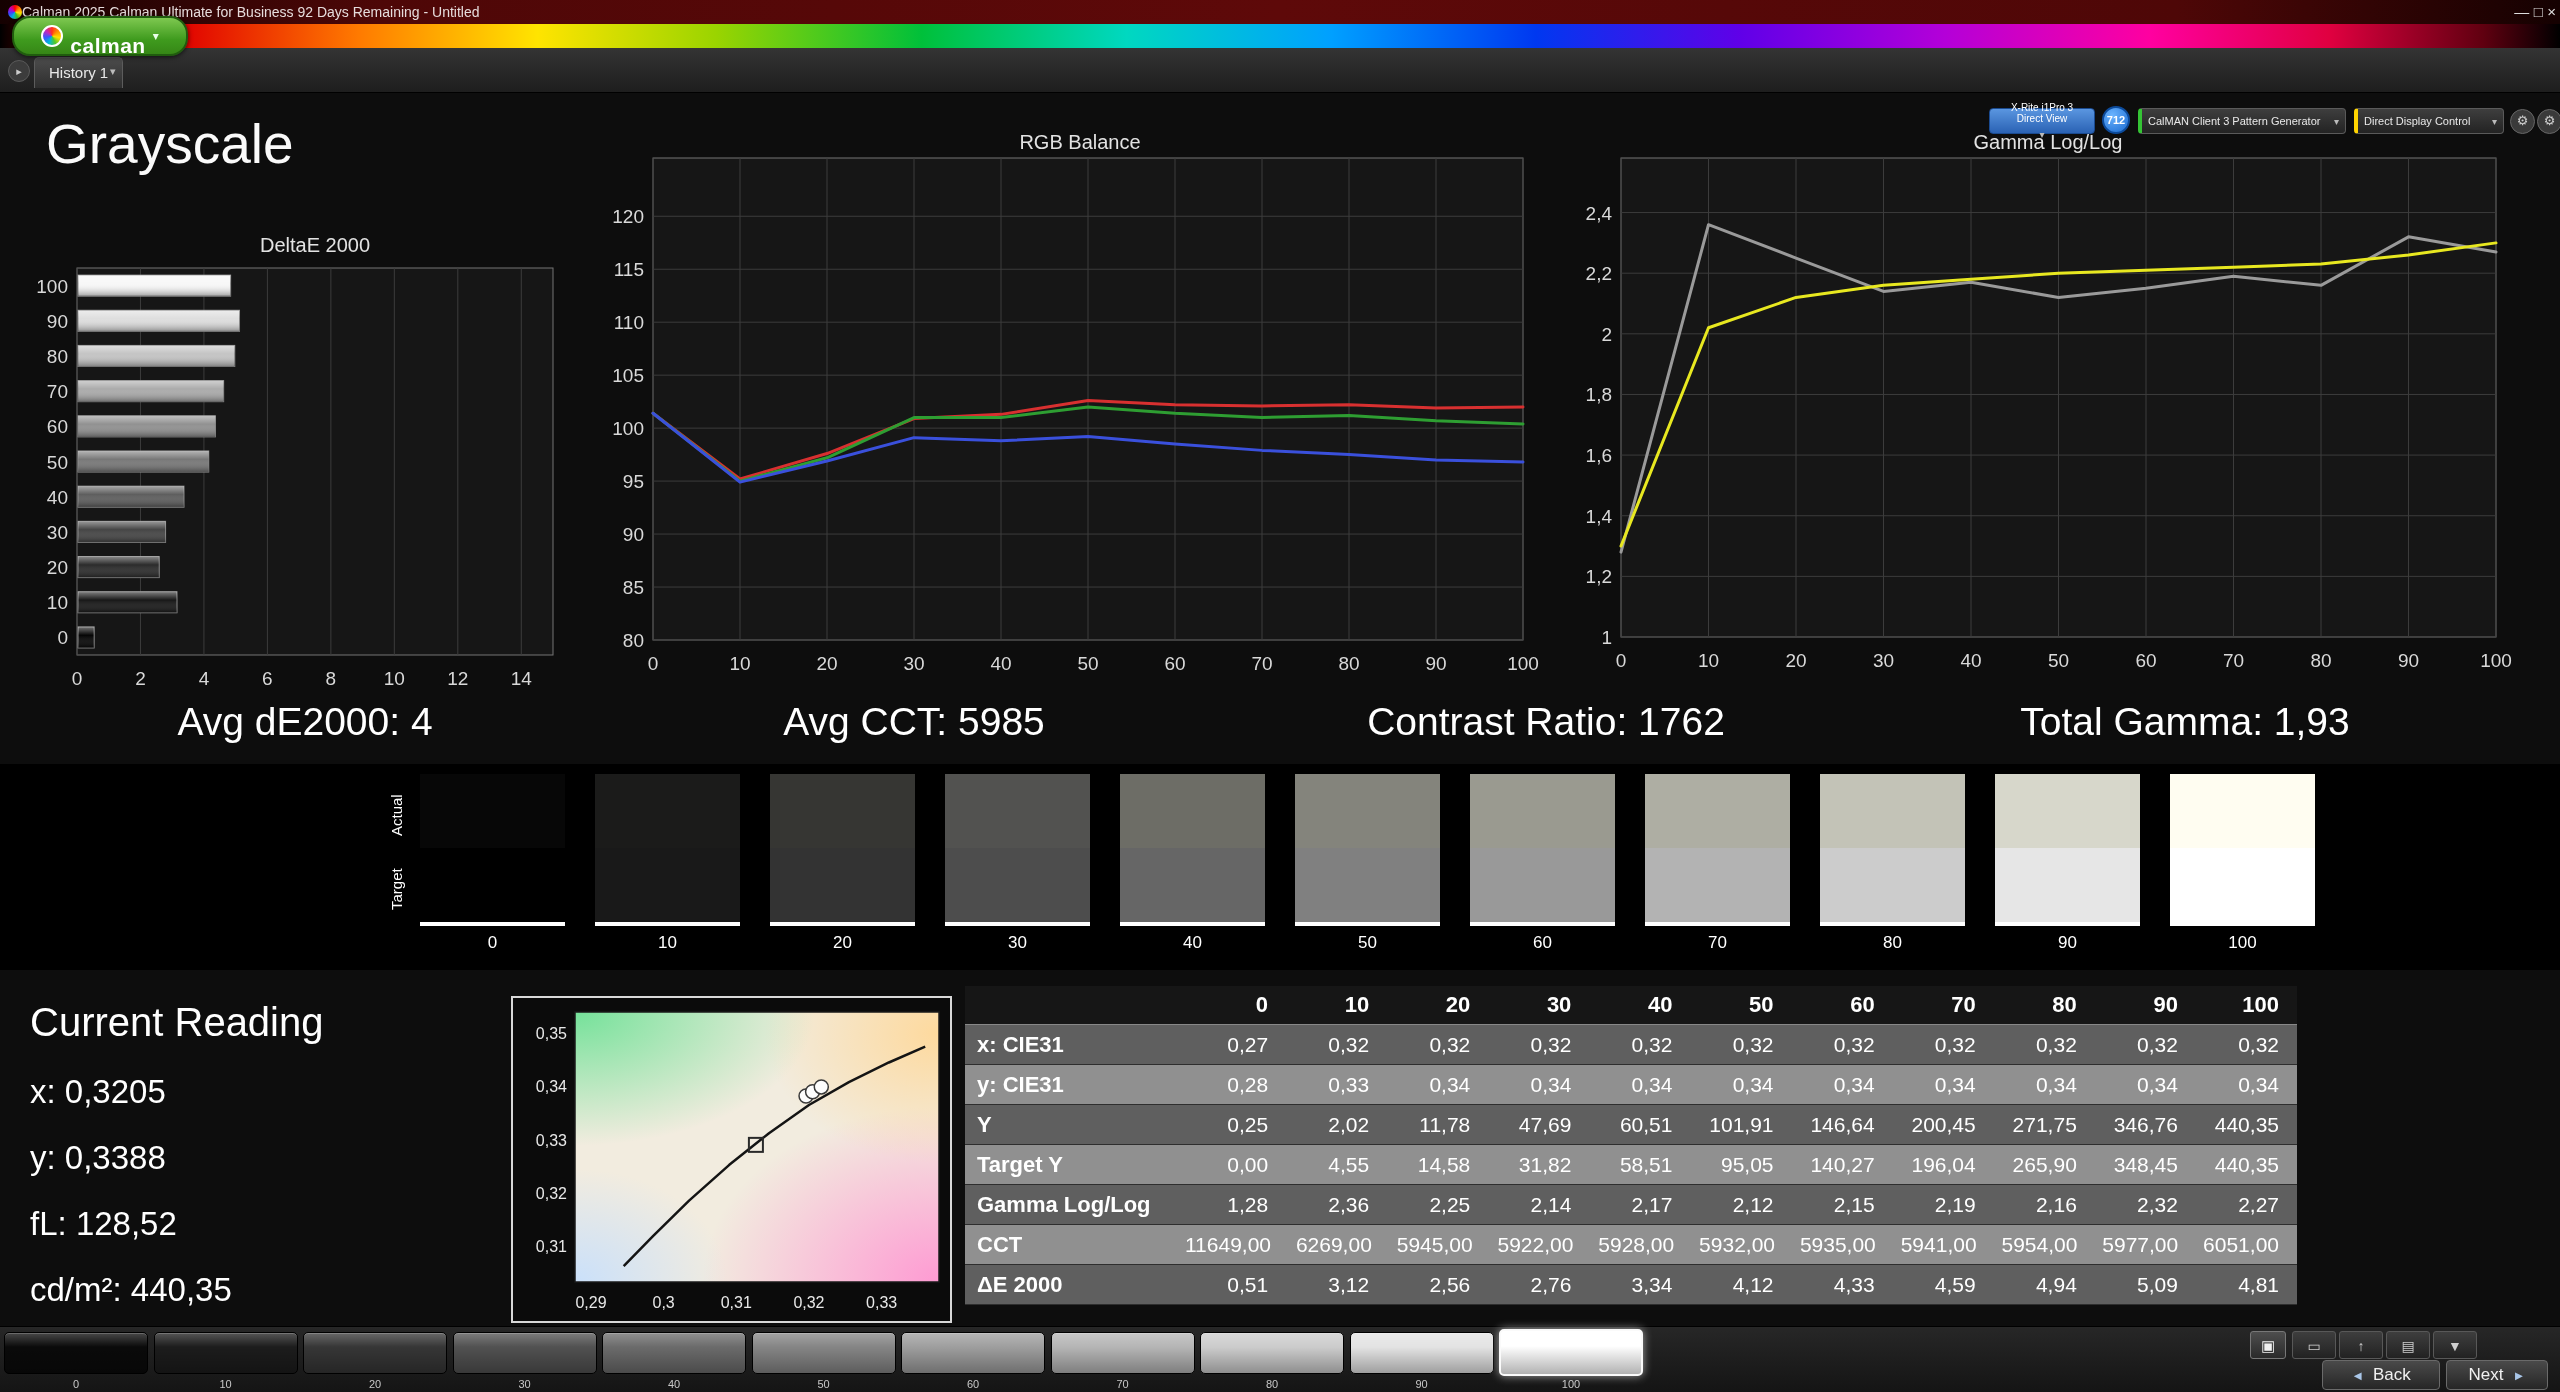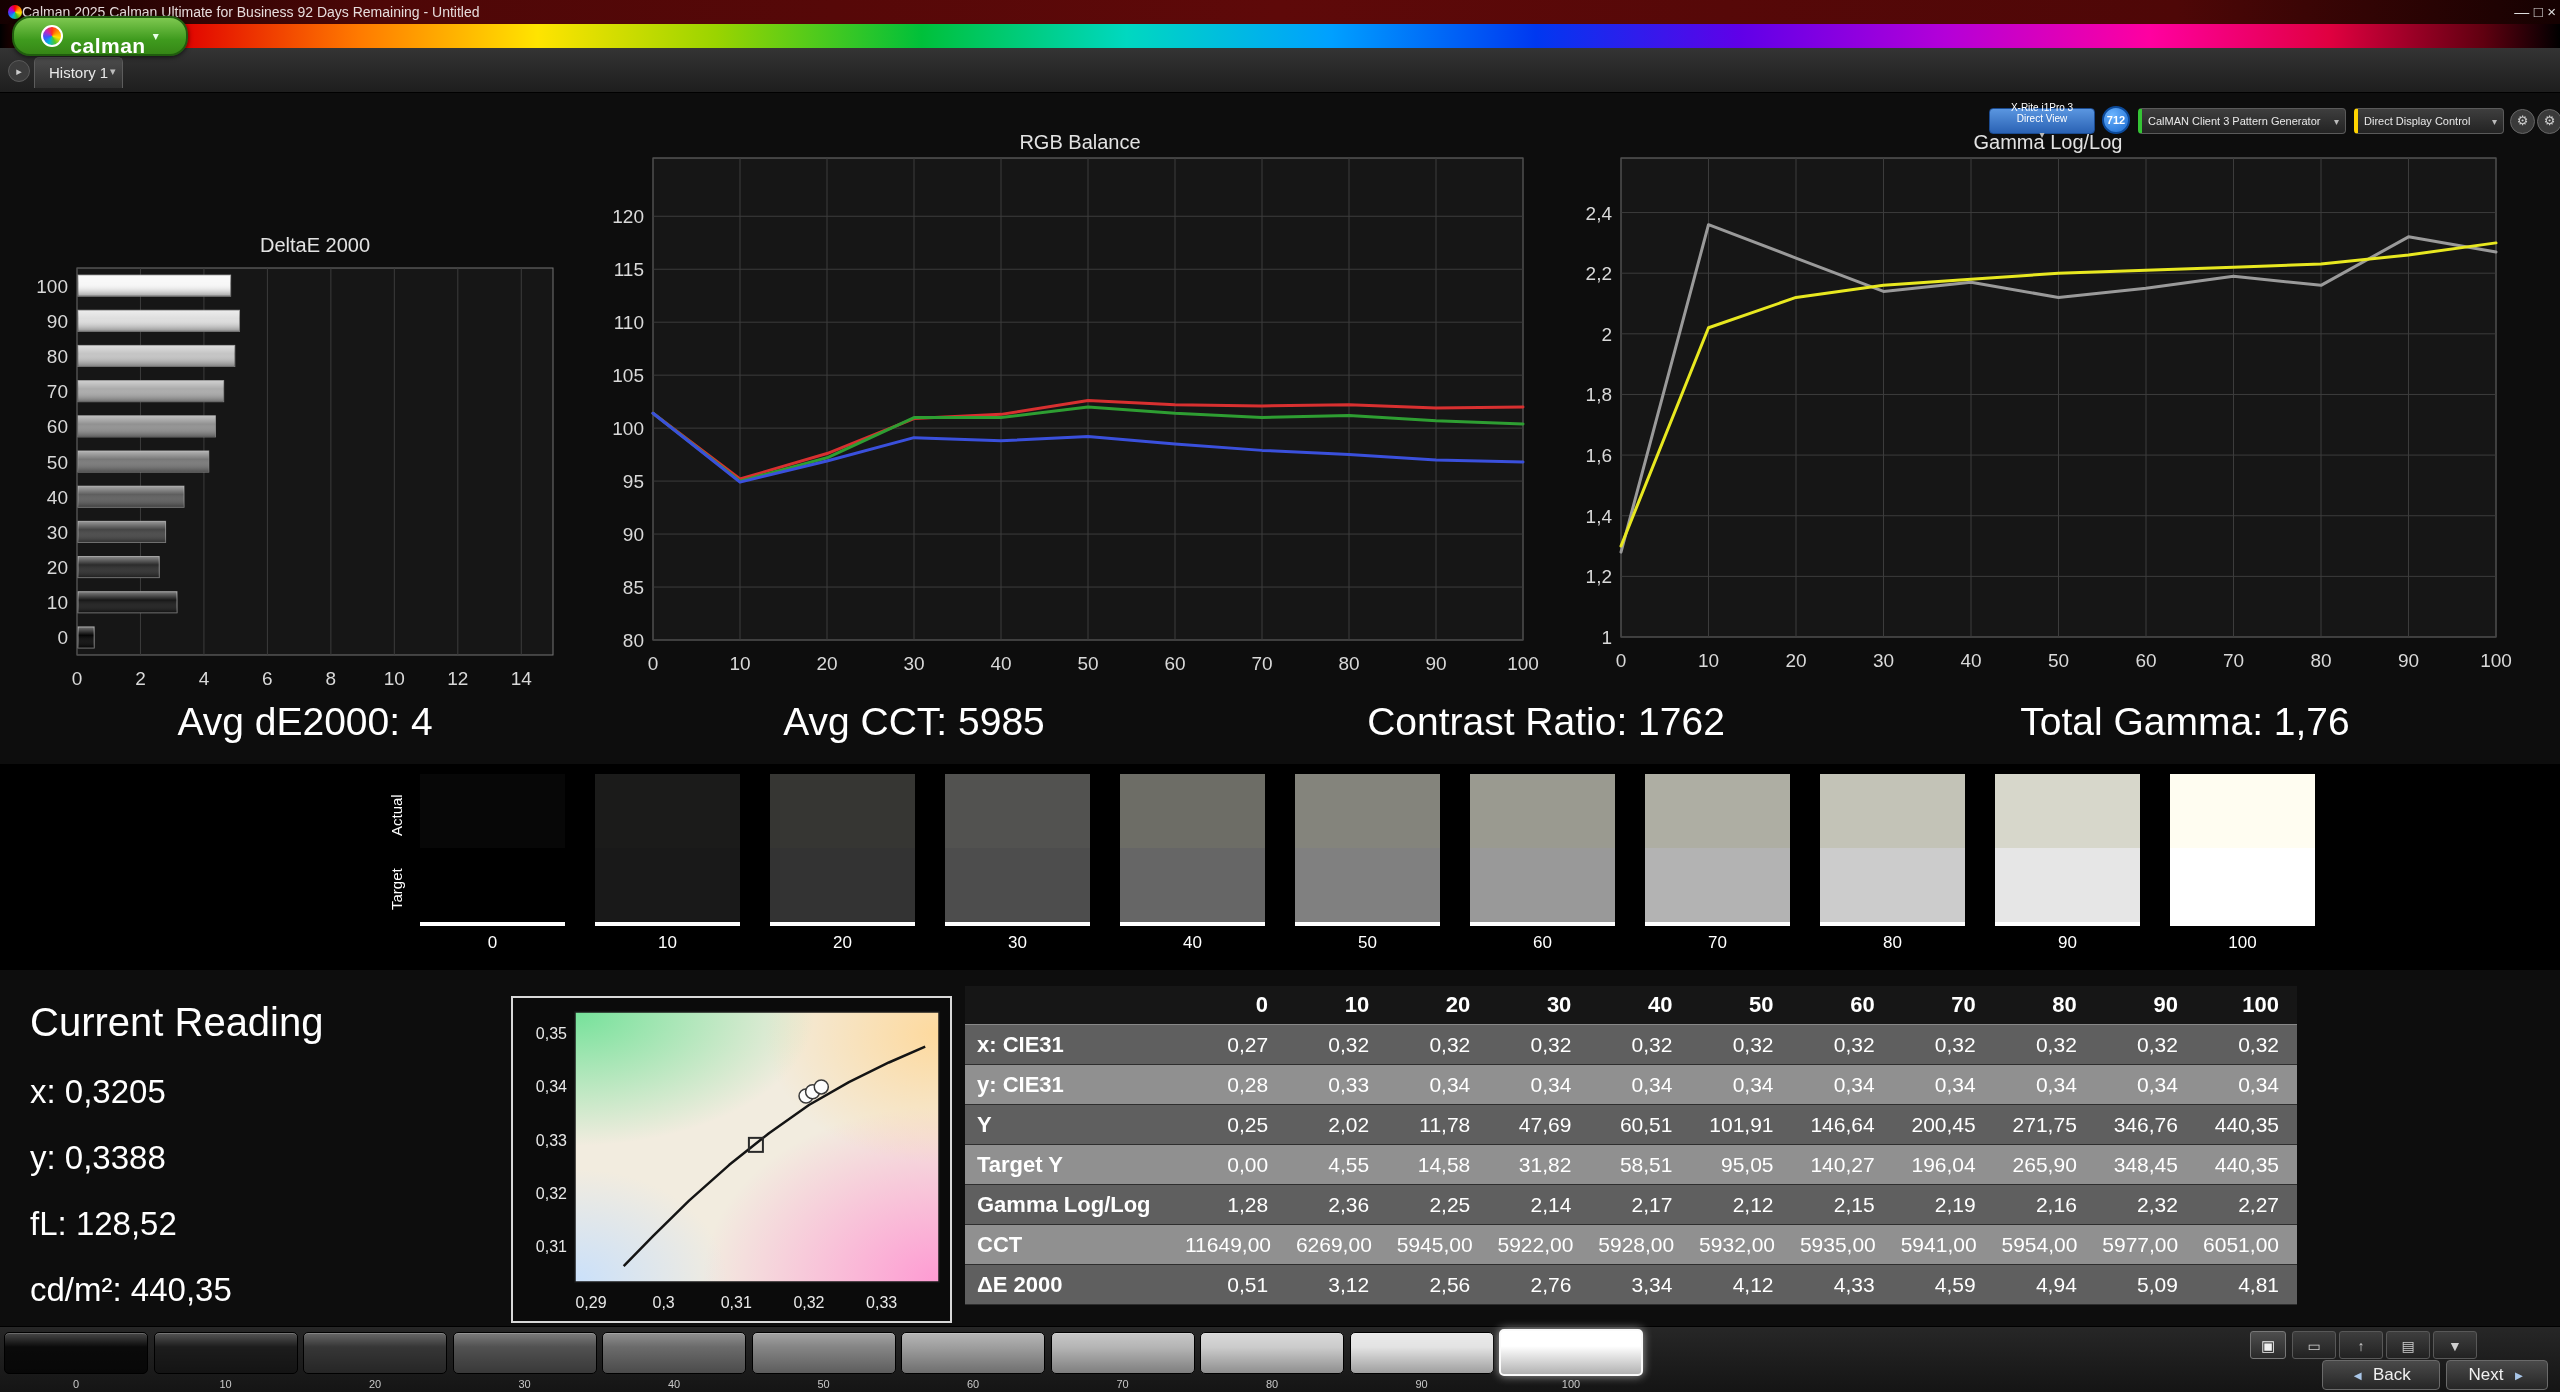--- a/index.html
+++ b/index.html
@@ -169,20 +169,21 @@
       <span class="dev-chev">▾</span>
     </div>
     <div class="dev-btn" id="dctl-btn">
       <span>Direct Display Control</span>
       <span class="dev-chev">▾</span>
     </div>
     <div class="round-icon-btn" style="left:2510px">⚙</div>
     <div class="round-icon-btn" style="left:2537px">⚙</div>
   </nav>
 
+  <div id="page-heading">Grayscale</div>
 
   <div class="chart-box" id="chart-deltae">
     <div class="chart-title">DeltaE 2000</div>
     <svg id="svg-deltae" width="545" height="434">
         <defs>
           <linearGradient id="shine" x1="0" y1="0" x2="0" y2="1">
             <stop offset="0%" stop-color="rgba(255,255,255,.45)"></stop>
             <stop offset="40%" stop-color="rgba(255,255,255,0)"></stop>
             <stop offset="100%" stop-color="rgba(0,0,0,.35)"></stop>
           </linearGradient>
@@ -331,21 +332,21 @@
         <line x1="928" y1="3" x2="928" y2="482" stroke="#3c3c3c" stroke-width="1"></line>
         <text x="928" y="512" text-anchor="middle" font-size="19" fill="#d9d9d9">100</text>
         <polyline points="53,397.11392405063293 140.5,69.69620253164561 228,103.04430379746833 315.5,136.3924050632911 403,127.2974683544304 490.5,142.45569620253167 578,133.36075949367097 665.5,121.2341772151899 753,130.3291139240506 840.5,81.82278481012662 928,96.98101265822788" fill="none" stroke="#9a9a9a" stroke-width="3" stroke-linejoin="round" stroke-linecap="round"></polyline>
         <polyline points="53,391.0506329113924 140.5,172.7721518987342 228,142.45569620253167 315.5,130.3291139240506 403,124.2658227848101 490.5,118.2025316455696 578,115.1708860759494 665.5,112.13924050632903 753,109.10759493670889 840.5,100.01265822784819 928,87.88607594936718" fill="none" stroke="#e8e820" stroke-width="3" stroke-linejoin="round" stroke-linecap="round"></polyline>
       </svg>
   </div>
 
   <div class="stat" style="left:305px"><span>Avg dE2000:</span> <span>4</span></div>
   <div class="stat" style="left:914px"><span>Avg CCT:</span> <span>5985</span></div>
   <div class="stat" style="left:1546px"><span>Contrast Ratio:</span> <span>1762</span></div>
-  <div class="stat" style="left:2185px"><span>Total Gamma:</span> <span>1,76</span></div>
+  <div class="stat" style="left:2185px"><span>Total Gamma:</span> <span>1,93</span></div>
 
   <div id="swatch-strip">
     <div class="rot-label" style="left:388px;top:14px;height:74px">Actual</div>
     <div class="rot-label" style="left:388px;top:88px;height:74px">Target</div>
     <div id="swatches">
         <div class="swatch">
           <div class="sw-box">
             <div class="sw-actual" style="background: rgb(7, 7, 7);"></div>
             <div class="sw-target" style="background: rgb(0, 0, 0);"></div>
           </div>

